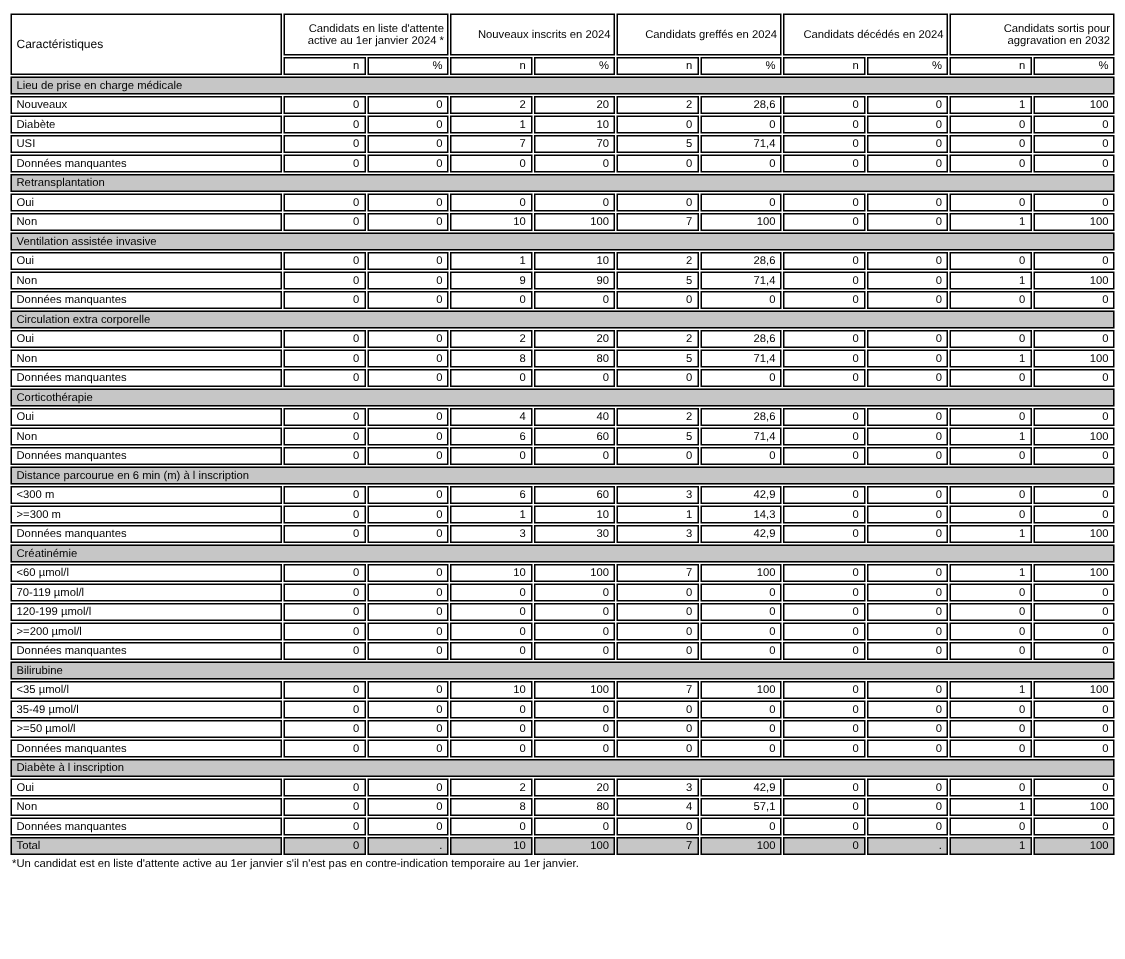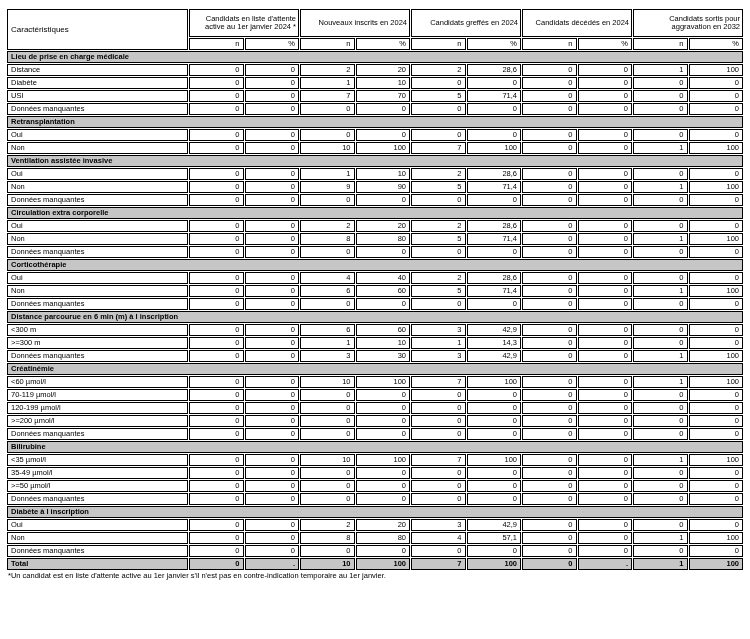--- a/index.html
+++ b/index.html
@@ -62,27 +62,27 @@
   td.label {
     text-align: left;
     white-space: nowrap;
   }
   td.num {
     text-align: right;
     white-space: nowrap;
   }
   tr.section td {
     background: var(--section-bg);
-    font-weight: bold;
+    font-weight: normal;
     text-align: left;
     white-space: nowrap;
   }
   tr.total td {
     background: var(--section-bg);
-    font-weight: bold;
+    font-weight: normal;
   }
   .footnotes {
     margin-top: 0;
     padding-left: 2px;
   }
   .footnotes p {
     margin: 0 0 9px 0;
     font-size: 7.5px;
     line-height: 9px;
   }
@@ -127,21 +127,21 @@
           <th>%</th>
           <th>n</th>
           <th>%</th>
         </tr>
     </thead>
     <tbody id="table-body">
         <tr class="section">
           <td colspan="11">Lieu de prise en charge médicale</td>
         </tr>
         <tr>
-          <td class="label">Distance</td>
+          <td class="label">Nouveaux</td>
           <td class="num">0</td>
           <td class="num">0</td>
           <td class="num">2</td>
           <td class="num">20</td>
           <td class="num">2</td>
           <td class="num">28,6</td>
           <td class="num">0</td>
           <td class="num">0</td>
           <td class="num">1</td>
           <td class="num">100</td>

